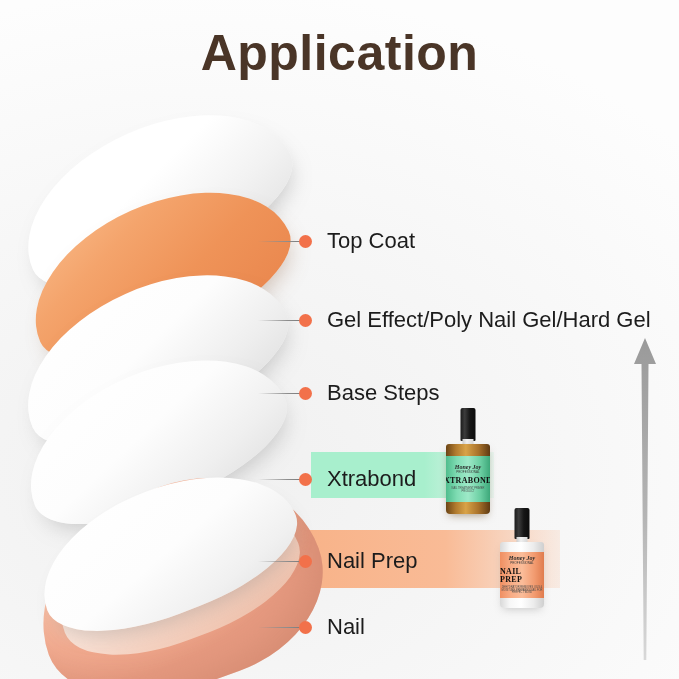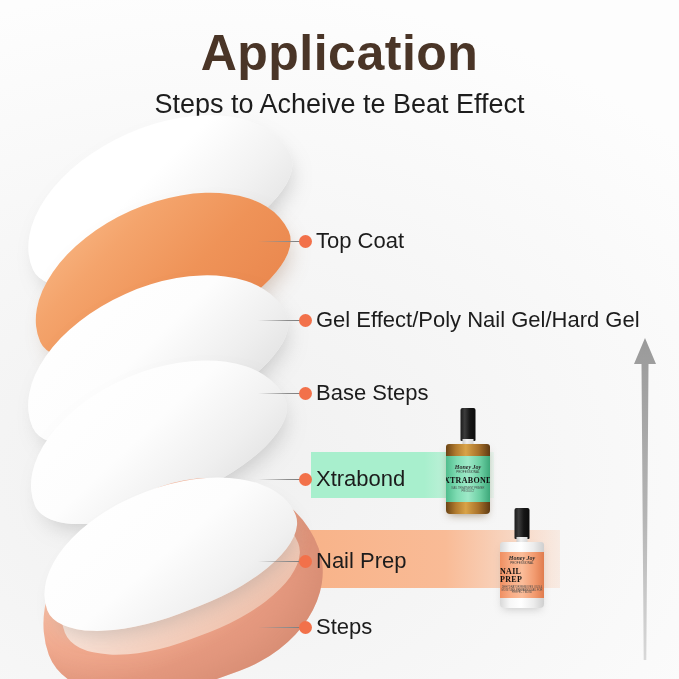--- a/index.html
+++ b/index.html
@@ -104,21 +104,21 @@
   .callout{position:absolute;display:flex;align-items:center;height:0;}
   .c-line{
     display:block;height:1px;width:42px;
     background:linear-gradient(90deg,rgba(150,150,150,0) 0%,#8d8d8d 70%,#7d7d7d 100%);
   }
   .c-dot{
     display:block;width:13px;height:13px;border-radius:50%;
     background:#f2714a;flex:0 0 auto;margin-left:-1px;
   }
   .c-label{
-    margin-left:4px;white-space:nowrap;
+    margin-left:15px;white-space:nowrap;
     font-size:22px;color:#1c1c1c;line-height:1;
   }
 
   .co1{left:258px;top:241px;}
   .co2{left:258px;top:320px;}
   .co3{left:258px;top:393px;}
   .co4{left:258px;top:479px;}
   .co5{left:258px;top:561px;}
   .co6{left:258px;top:627px;}
 
@@ -191,21 +191,20 @@
   .up-arrow{position:absolute;left:632px;top:338px;width:26px;height:322px;}
   .up-arrow svg{display:block;}
 </style>
 </head>
 <body>
 
 <div id="infographic">
 
   <div class="header">
     <h1 class="title">Application</h1>
-    <h2 class="subtitle">Steps to Acheive te Beat Effect</h2>
   </div>
 
   <div class="band band-xtrabond"></div>
   <div class="band band-nailprep"></div>
 
   <div class="stack">
     <div class="layer l-top"></div>
     <div class="layer l-gel"></div>
     <div class="layer l-base"></div>
     <div class="layer l-xtra"></div>
@@ -240,21 +239,21 @@
 
   <div class="callout co5">
     <span class="c-line"></span>
     <span class="c-dot"></span>
     <span class="c-label">Nail Prep</span>
   </div>
 
   <div class="callout co6">
     <span class="c-line"></span>
     <span class="c-dot"></span>
-    <span class="c-label">Steps</span>
+    <span class="c-label">Nail</span>
   </div>
 
   <div class="bottle b-xtra">
     <div class="bt-cap"></div>
     <div class="bt-neck"></div>
     <div class="bt-body">
       <div class="bt-lbl">
         <span class="brand">Honey Joy</span>
         <span class="brand-sub">PROFESSIONAL</span>
         <span class="prod">XTRABOND</span>

